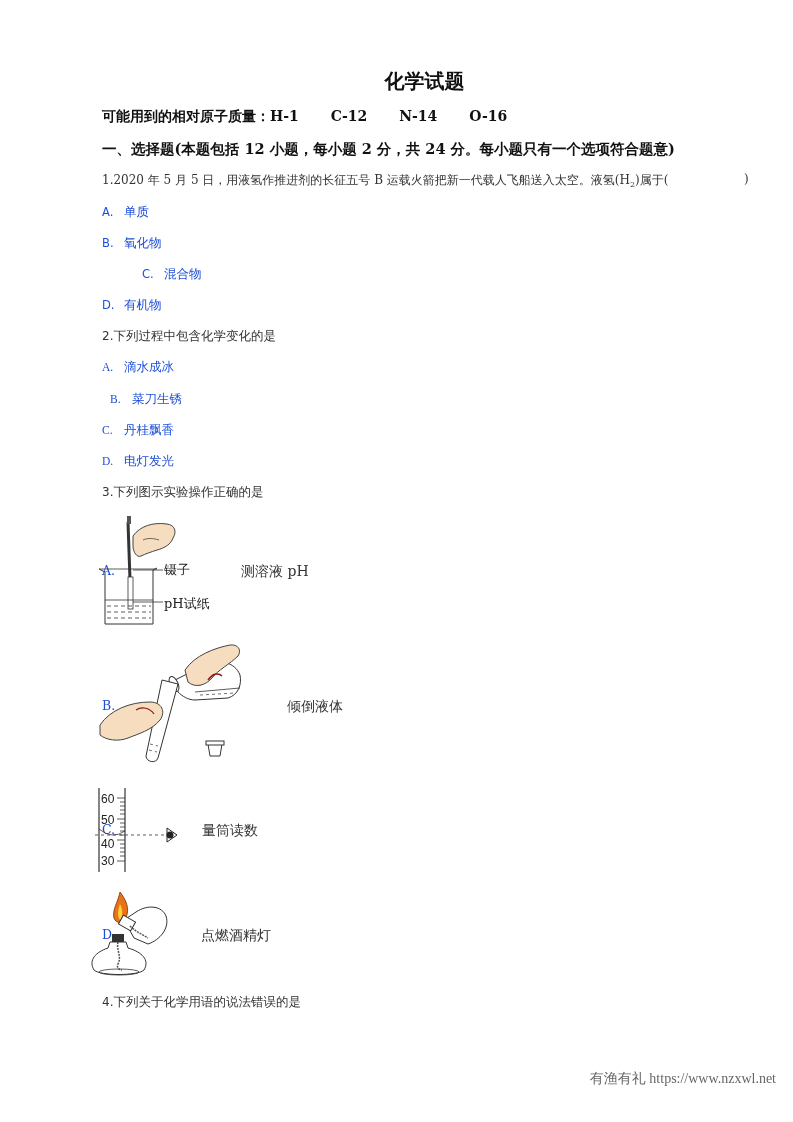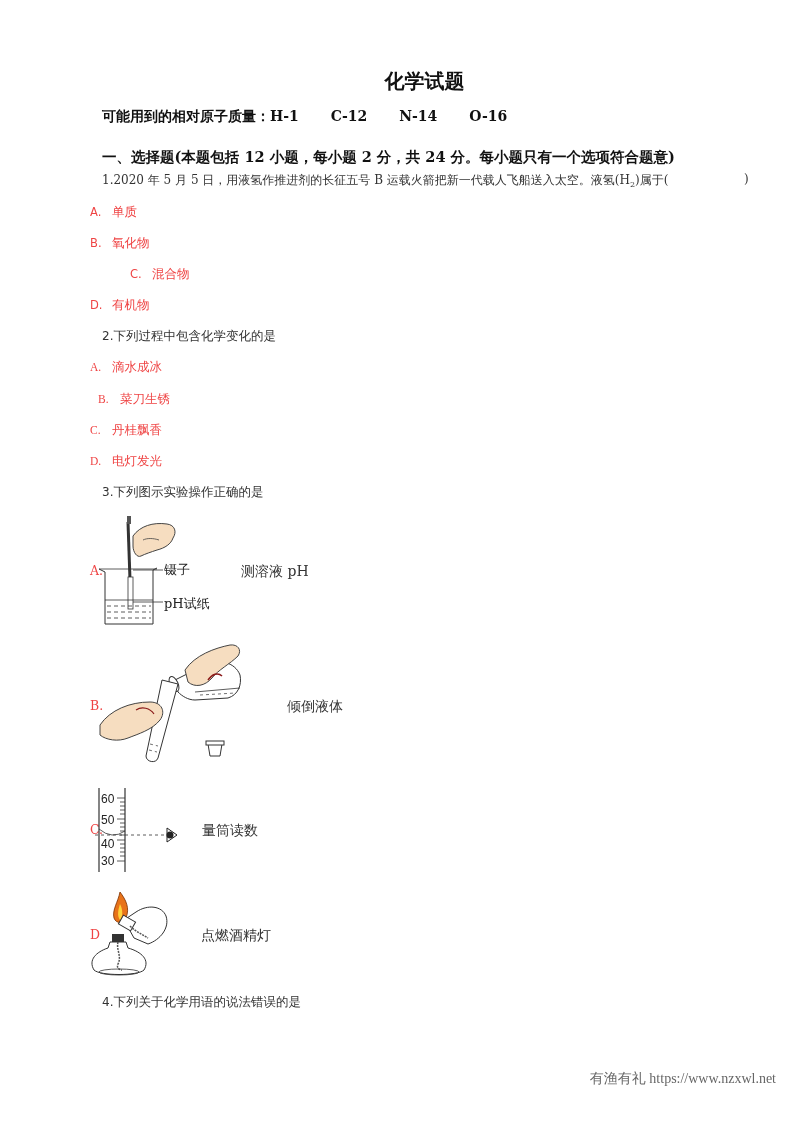--- a/index.html
+++ b/index.html
@@ -2,23 +2,23 @@
 <html><head>
 <meta charset="utf-8">
 <style>
   html, body { margin: 0; padding: 0; background: #ffffff; }
   body { width: 793px; height: 1122px; position: relative; overflow: hidden;
          font-family: "DejaVu Serif", "Liberation Serif", serif; color: #222; }
   .abs { position: absolute; white-space: nowrap; padding-left: 28px; }
   .title { left: 0; width: 793px; top: 68px; text-align: center; font-size: 20px; font-weight: bold; color: #111; }
   .masses { left: 74px; top: 108px; font-size: 14px; font-weight: bold; color: #111; }
   .masses span.m { display: inline-block; margin-right: 32px; }
-  .section { left: 74px; top: 140px; font-size: 14.5px; font-weight: bold; color: #111; margin-top: 8px; }
+  .section { left: 74px; top: 140px; font-size: 14.5px; font-weight: bold; color: #111; }
   .q { left: 74px; font-size: 12.5px; color: #333; }
-  .opt { left: 62px; font-size: 12.5px; color: #ef4444; }
+  .opt { left: 74px; font-size: 12.5px; color: #1d4ed8; }
   .opt .lbl { display: inline-block; width: 22px; font-family: "DejaVu Sans", "Liberation Sans", sans-serif; font-size: 11.5px; }
   .opt2 .lbl { font-family: "Liberation Serif", serif; font-size: 11.5px; }
   .caption { font-size: 14px; color: #333; }
   .footer { left: 0; width: 748px; top: 1070px; text-align: right; font-family: Liberation Serif, serif; font-size: 14px; color: #666; }
   svg { position: absolute; overflow: visible; }
   sub { font-size: 8px; }
 </style>
 </head>
 <body>
 

